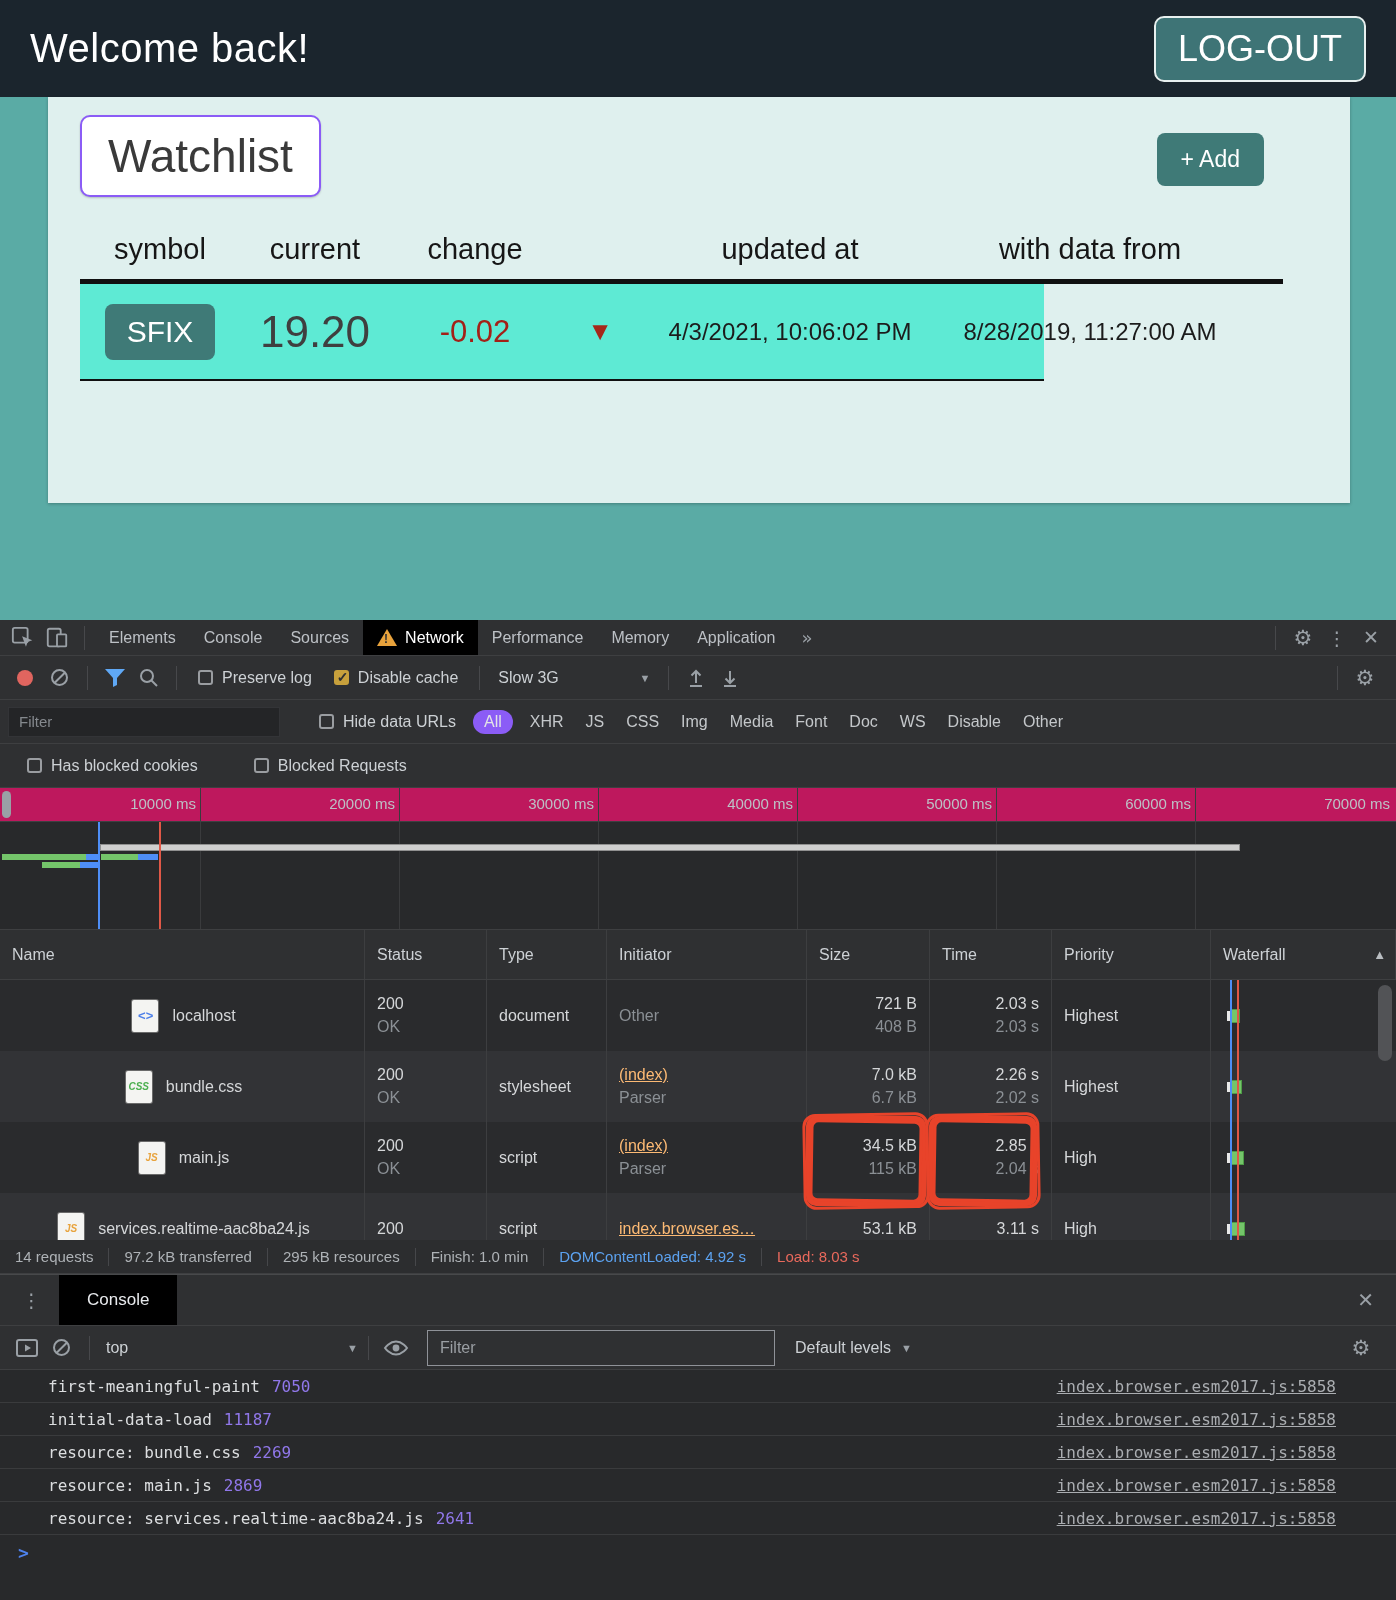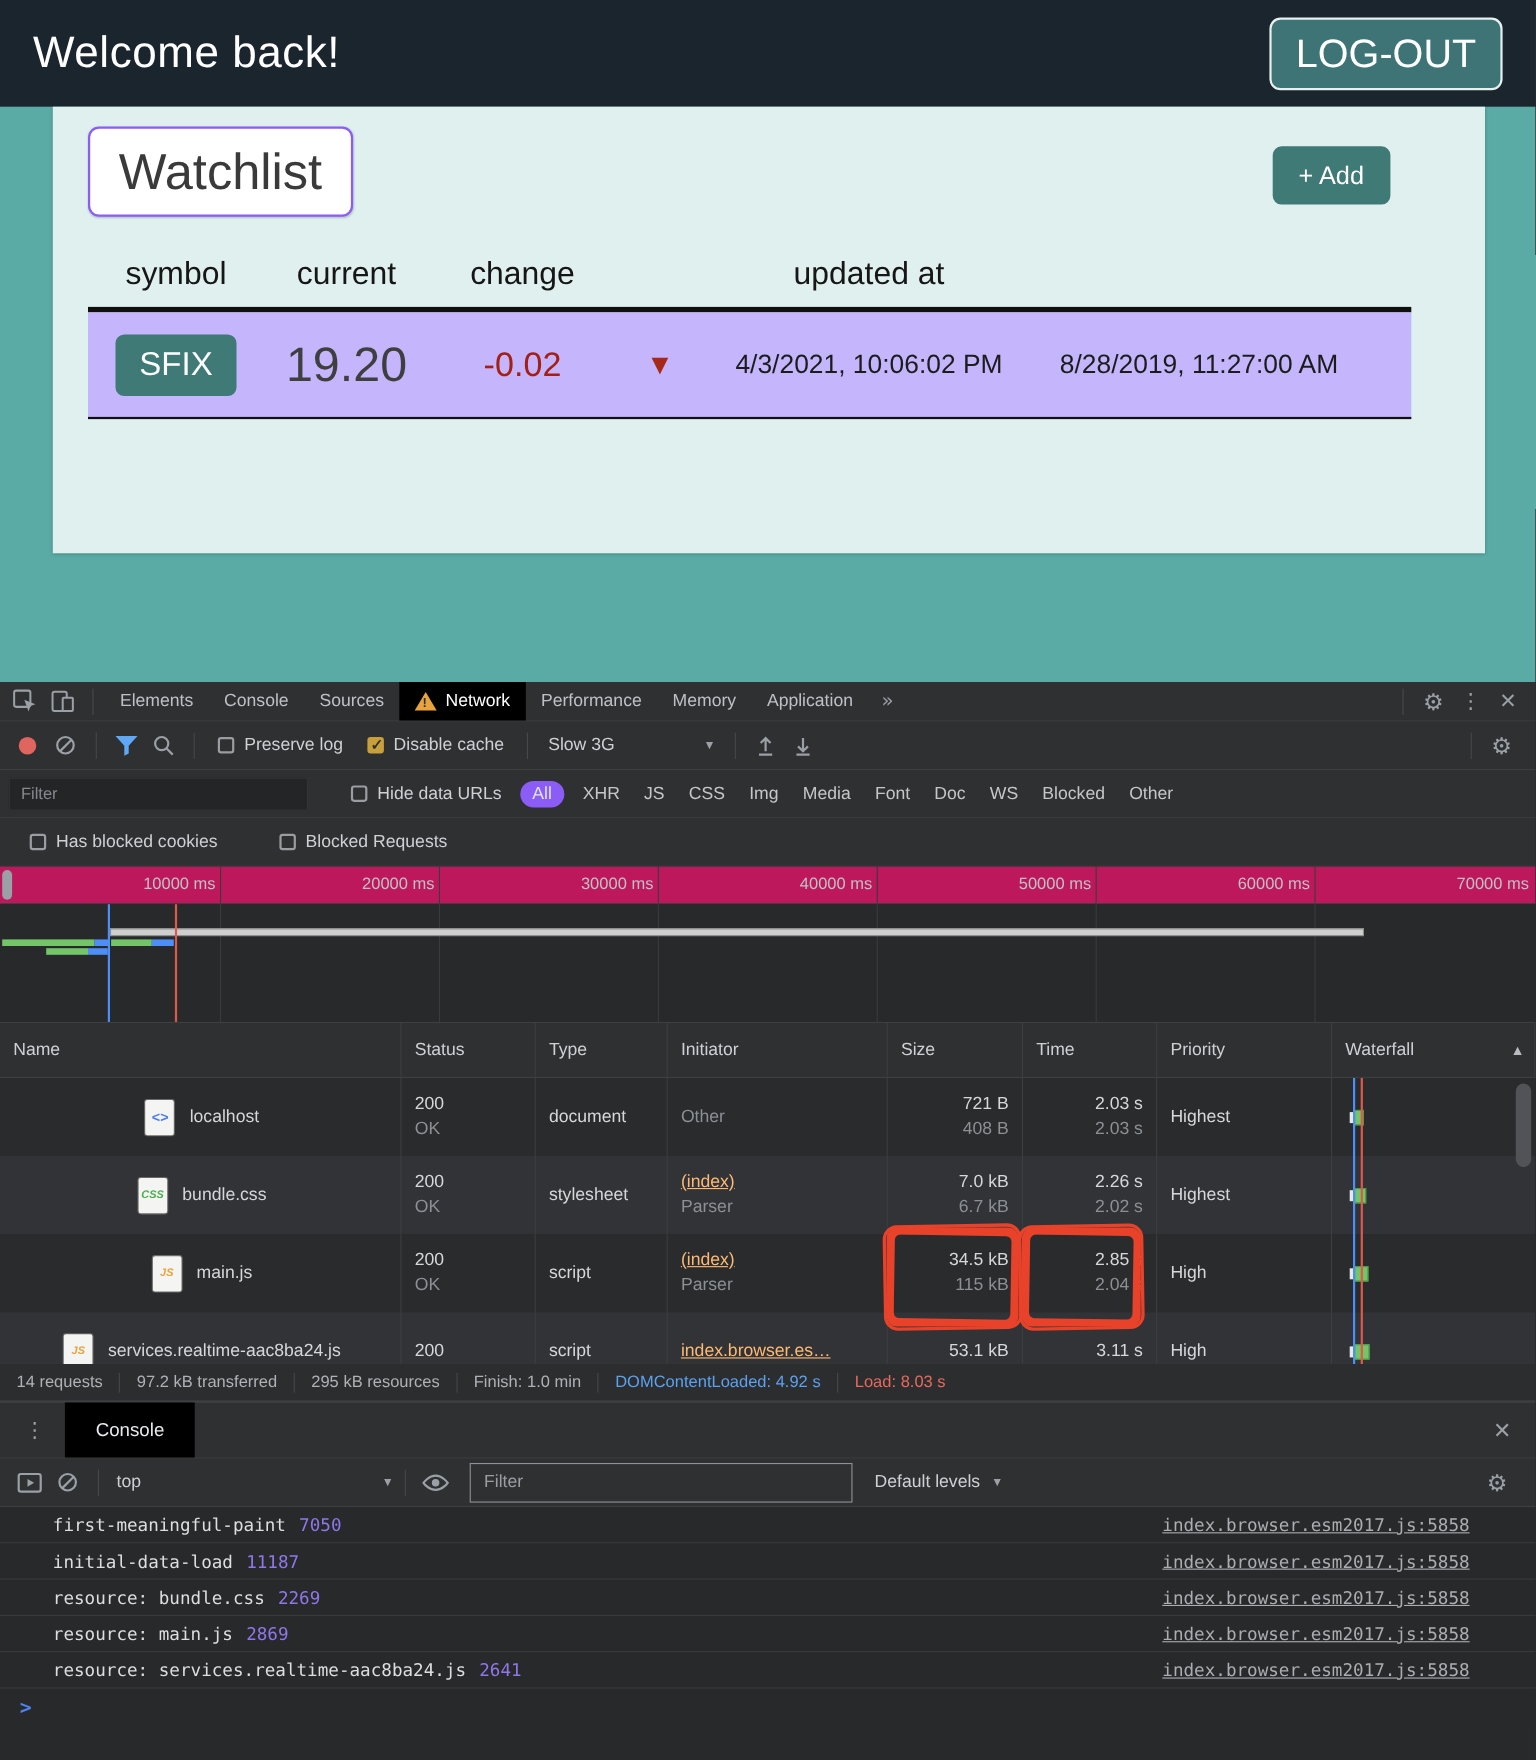--- a/index.html
+++ b/index.html
@@ -15,21 +15,21 @@
   .app-main { height:523px; background:#5aaba5; flex:none; }
   .card { margin-left:48px; width:1302px; height:406px; background:#dff0ee; box-shadow:0 1px 3px rgba(0,0,0,.25); position:relative; }
   .card-top { display:flex; justify-content:space-between; align-items:flex-start; padding:18px 86px 0 32px; }
   .watchlist-box { background:#fff; border:2px solid #8b5cf6; border-radius:10px; padding:12px 26px; font-size:46px; color:#3a3a3a; box-shadow:0 1px 2px rgba(0,0,0,.2); }
   .add-btn { margin-top:18px; background:#3f7a77; color:#fff; border:none; border-radius:8px; font-size:23px; padding:13px 24px; font-family:inherit; cursor:pointer; }
 
   .wl-grid { display:grid; grid-template-columns:160px 150px 170px 80px 300px 300px; padding-left:32px; align-items:center; }
   .wl-head { margin-top:22px; height:60px; }
   .wl-head div { text-align:center; font-size:29px; color:#161616; }
   .wl-divider { margin-left:32px; width:1203px; height:5px; background:#101010; }
-  .wl-row { margin-left:32px; width:1203px; padding-left:0; background:#c4b5fd; height:97px; border-bottom:2px solid #101010; }
+  .wl-row { margin-left:32px; width:964px; padding-left:0; background:#5eead4; height:97px; border-bottom:2px solid #101010; }
   .wl-row > div { text-align:center; }
   .sym-badge { display:inline-block; background:#3f7a77; color:#fff; font-size:30px; padding:11px 22px; border-radius:8px; }
   .wl-current { font-size:44px; color:#3f3f3f; }
   .wl-change { font-size:31px; color:#a32017; }
   .wl-tri { font-size:26px; color:#a5281a; }
   .wl-date { font-size:24px; color:#1c1c1c; }
 
   
   .devtools { flex:none; color:#c9cdd1; font-size:16px; }
   .bar { background:#2f3032; border-bottom:1px solid #3e3f41; display:flex; align-items:center; }
@@ -154,20 +154,21 @@
       <div class="card-top">
         <div class="watchlist-box">Watchlist</div>
         <button class="add-btn">+ Add</button>
       </div>
       <div class="wl-grid wl-head">
         <div>symbol</div>
         <div>current</div>
         <div>change</div>
         <div></div>
         <div>updated at</div>
+        <div>with data from</div>
       </div>
       <div class="wl-divider"></div>
       <div class="wl-grid wl-row">
         <div><span class="sym-badge">SFIX</span></div>
         <div class="wl-current">19.20</div>
         <div class="wl-change">-0.02</div>
         <div class="wl-tri">▼</div>
         <div class="wl-date">4/3/2021, 10:06:02 PM</div>
         <div class="wl-date">8/28/2019, 11:27:00 AM</div>
       </div>
@@ -275,21 +276,21 @@
       </label>
       <span class="pill">All</span>
       <span class="ftype">XHR</span>
       <span class="ftype">JS</span>
       <span class="ftype">CSS</span>
       <span class="ftype">Img</span>
       <span class="ftype">Media</span>
       <span class="ftype">Font</span>
       <span class="ftype">Doc</span>
       <span class="ftype">WS</span>
-      <span class="ftype">Blocked</span>
+      <span class="ftype">Disable</span>
       <span class="ftype">Other</span>
     </div>
 
     <div class="bar dt-blockedrow">
       <label class="cb-item">
         <span class="cb"></span>
         <span>Has blocked cookies</span>
       </label>
       <label class="cb-item">
         <span class="cb"></span>

